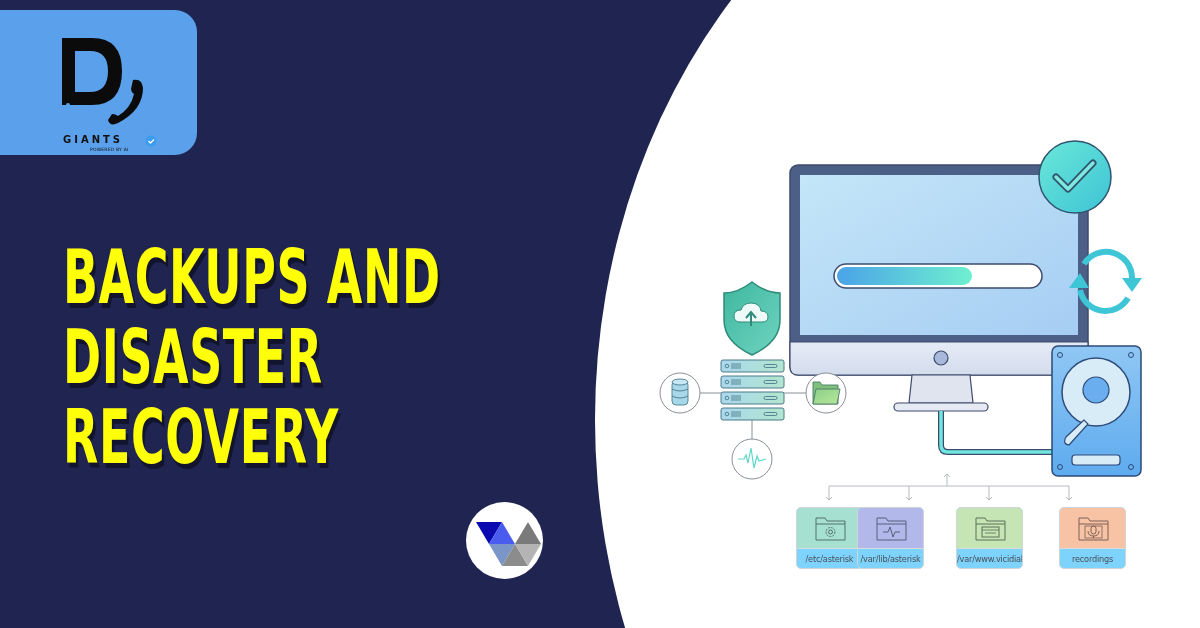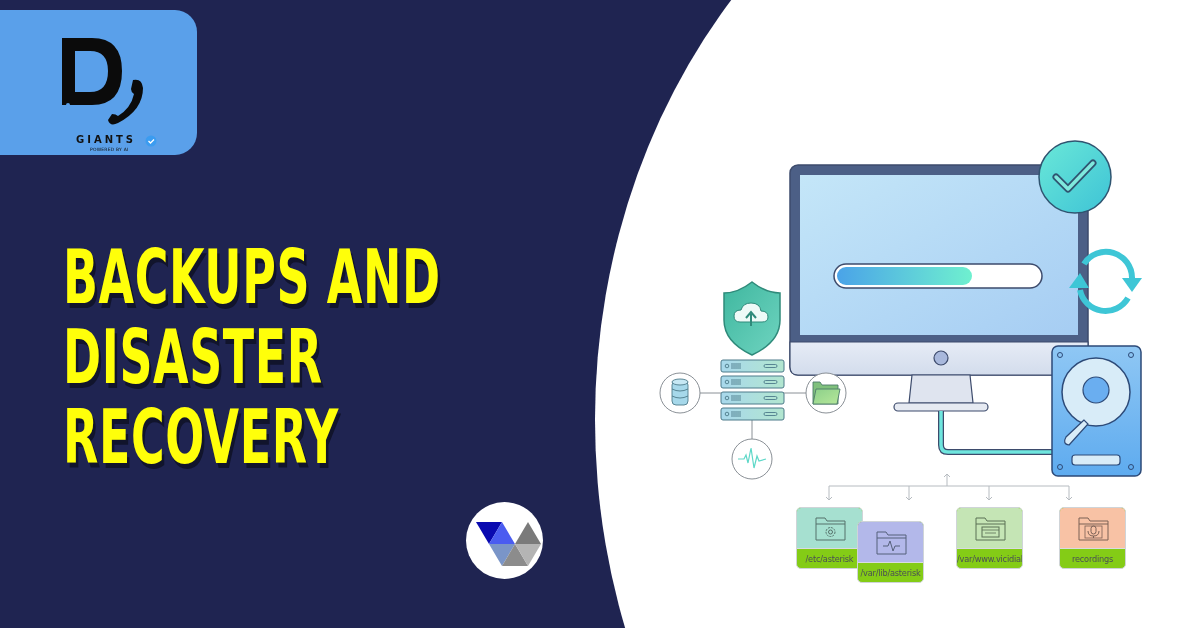--- a/index.html
+++ b/index.html
@@ -7,21 +7,21 @@
   body { background: #1f2451; position: relative; font-family: "Liberation Sans", sans-serif; }
 
   .hero-bg { position: absolute; left: 0; top: 0; width: 1200px; height: 628px; }
 
   .logo-card {
     position: absolute; left: -20px; top: 10px; width: 217px; height: 145px;
     background: #5aa0ea; border-radius: 0 22px 22px 0;
   }
   .logo-card svg { position: absolute; left: 20px; top: 0; }
   .logo-giants {
-    position: absolute; left: 96px; top: 124px;
+    position: absolute; left: 83px; top: 124px;
     font-family: "DejaVu Sans", sans-serif; font-weight: bold; font-size: 10px;
     letter-spacing: 3px; color: #111;
   }
   .logo-tagline {
     position: absolute; left: 110px; top: 137px;
     font-family: "DejaVu Sans", sans-serif; font-size: 4.5px; color: #111; letter-spacing: 0.2px;
   }
 
   .title {
     position: absolute; left: 63px; top: 237px;
@@ -35,21 +35,21 @@
 
   .brand-badge {
     position: absolute; left: 466px; top: 502px; width: 77px; height: 77px;
     border-radius: 50%; background: #ffffff;
   }
 
   .illustration { position: absolute; left: 0; top: 0; width: 1200px; height: 628px; }
 
   .folder-card {
     position: absolute; top: 507px; width: 67px; height: 62px;
-    border: 1px solid #cfd4d8; border-radius: 5px; background: #84cc16; overflow: hidden;
+    border: 1px solid #cfd4d8; border-radius: 5px; background: #7dd3fc; overflow: hidden;
   }
   .folder-card .fc-top { height: 40px; position: relative; }
   .folder-card .fc-label {
     height: 22px; line-height: 21px; text-align: center;
     font-family: "DejaVu Sans", sans-serif; font-size: 8.2px; color: #4a4f55;
     border-top: 1px solid #d8dcdf; white-space: nowrap; letter-spacing: -0.2px;
   }
   .folder-card svg { position: absolute; left: 17px; top: 6px; }
 </style>
 </head>
@@ -243,21 +243,21 @@
     <svg width="34" height="28" viewBox="0 0 34 28">
       <path d="M 2 4 L 11 4 L 13 7 L 31 7 L 31 26 L 2 26 Z" fill="none" stroke="#55706a" stroke-width="1"></path>
       <line x1="2" y1="10" x2="31" y2="10" stroke="#55706a" stroke-width="1"></line>
       <circle cx="16.5" cy="18" r="4.5" fill="none" stroke="#55706a" stroke-width="1" stroke-dasharray="2 1"></circle>
       <circle cx="16.5" cy="18" r="2" fill="none" stroke="#55706a" stroke-width="1"></circle>
     </svg>
   </div>
   <div class="fc-label">/etc/asterisk</div>
 </div>
 
-<div class="folder-card" style="left:857px;margin-top:14px;">
+<div class="folder-card" style="left:857px;">
   <div class="fc-top" style="background:#b3b8ea;">
     <svg width="34" height="28" viewBox="0 0 34 28">
       <path d="M 2 4 L 11 4 L 13 7 L 31 7 L 31 26 L 2 26 Z" fill="none" stroke="#55607a" stroke-width="1"></path>
       <line x1="2" y1="10" x2="31" y2="10" stroke="#55607a" stroke-width="1"></line>
       <path d="M 8 18 L 13 18 L 15 13 L 18 23 L 20 18 L 25 18" fill="none" stroke="#55607a" stroke-width="1"></path>
     </svg>
   </div>
   <div class="fc-label">/var/lib/asterisk</div>
 </div>
 

